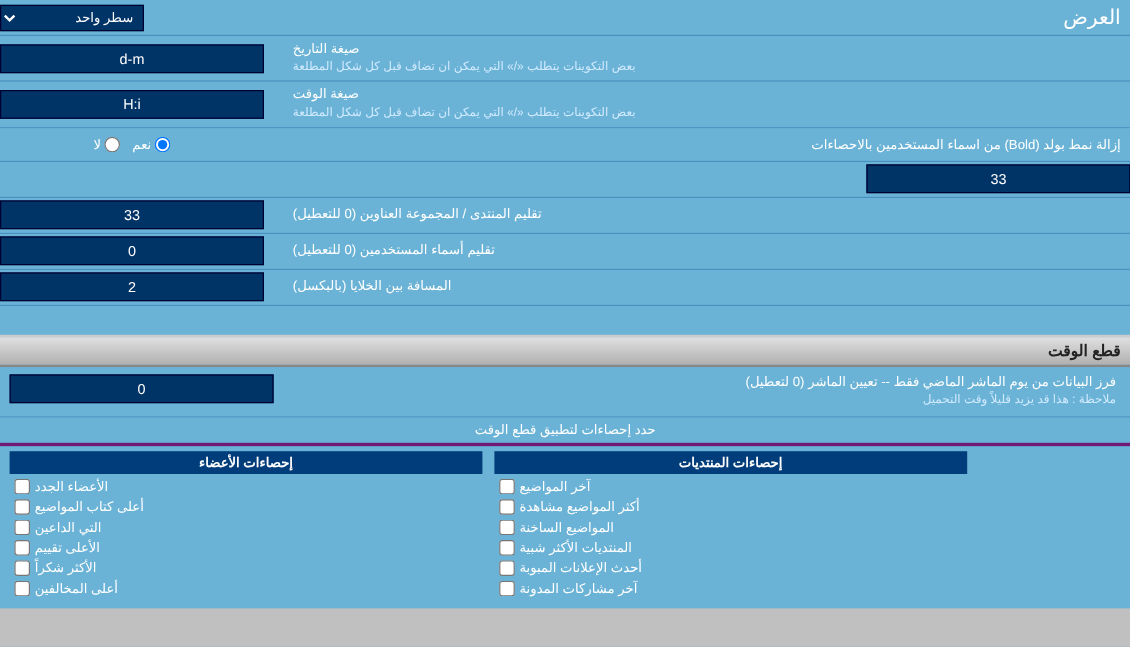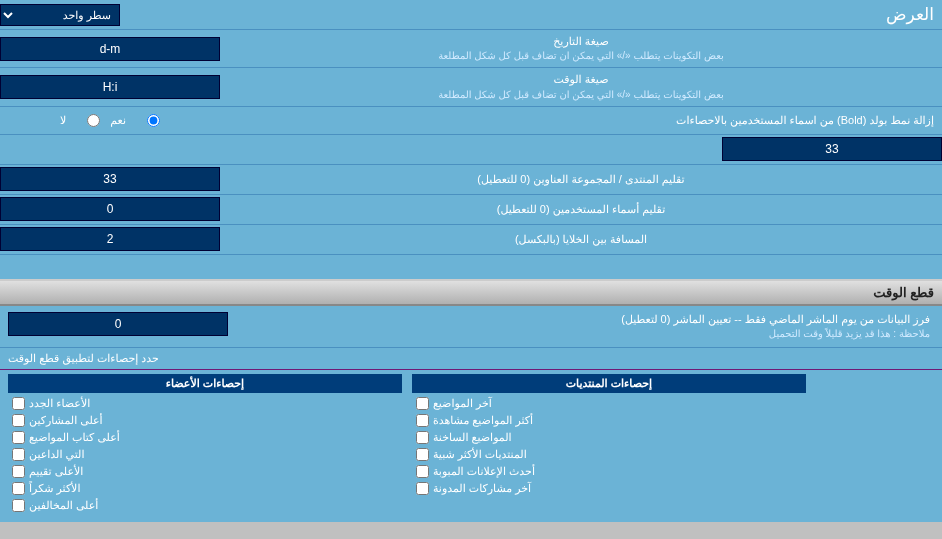--- a/index.html
+++ b/index.html
@@ -21,22 +21,22 @@
     .row {
       display: flex;
       align-items: center;
       border-bottom: 1px solid #4a90c0;
       min-height: 30px;
     }
 
     .row-label {
       flex: 1;
       color: #fff;
-      text-align: center;
-      padding: 4px 8px;
+      text-align: left;
+      padding: 4px 24px;
       font-size: 11px;
       line-height: 1.4;
     }
 
     .row-label small {
       font-size: 10px;
       color: #d0eaff;
       display: block;
     }
 
@@ -110,21 +110,21 @@
       justify-content: center;
       gap: 10px;
       padding: 4px;
     }
 
     .radio-group label {
       color: #fff;
       font-size: 11px;
       display: flex;
       align-items: flex-end;
-      gap: 21px;
+      gap: 3px;
     }
 
     
     .section-title-bar {
       background: linear-gradient(to bottom, #e0e0e0, #b0b0b0);
       border-bottom: 2px solid #888;
       border-top: 2px solid #ccc;
       padding: 4px 8px;
       text-align: right;
       font-size: 13px;
@@ -211,22 +211,22 @@
     .checkbox-item input[type="checkbox"] {
       margin: 0;
     }
 
     
     .hadded-section {
       background: #6bb3d6;
       padding: 4px 8px;
       color: #fff;
       font-size: 11px;
-      text-align: left;
-      border-bottom: 1px solid #701a75;
+      text-align: center;
+      border-bottom: 3px solid #701a75;
     }
   </style>
 </head>
 <body>
 
 <div class="main-container">
 
   <div class="top-row">
     <div class="top-row-label">العرض</div>
     <div class="top-row-select">
@@ -347,24 +347,20 @@
       </div>
     </div>
 
     <div class="checkboxes-col">
       <div class="checkboxes-col-header">إحصاءات الأعضاء</div>
       <div class="checkbox-item">
         <span>الأعضاء الجدد</span>
         <input type="checkbox" style="">
       </div>
       <div class="checkbox-item">
-        <span>أعلى المشاركين</span>
-        <input type="checkbox" style="">
-      </div>
-      <div class="checkbox-item">
         <span>أعلى كتاب المواضيع</span>
         <input type="checkbox" style="">
       </div>
       <div class="checkbox-item">
         <span>التي الداعين</span>
         <input type="checkbox" style="">
       </div>
       <div class="checkbox-item">
         <span>الأعلى تقييم</span>
         <input type="checkbox" style="">

